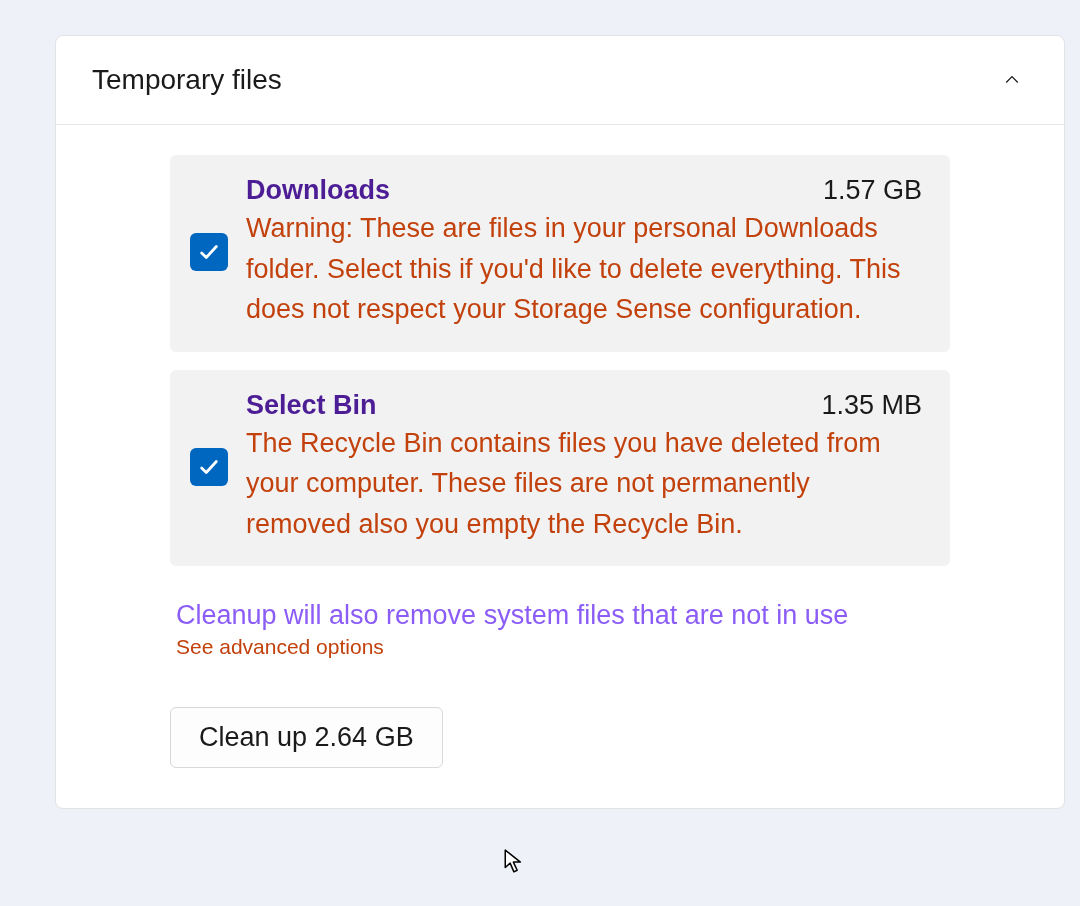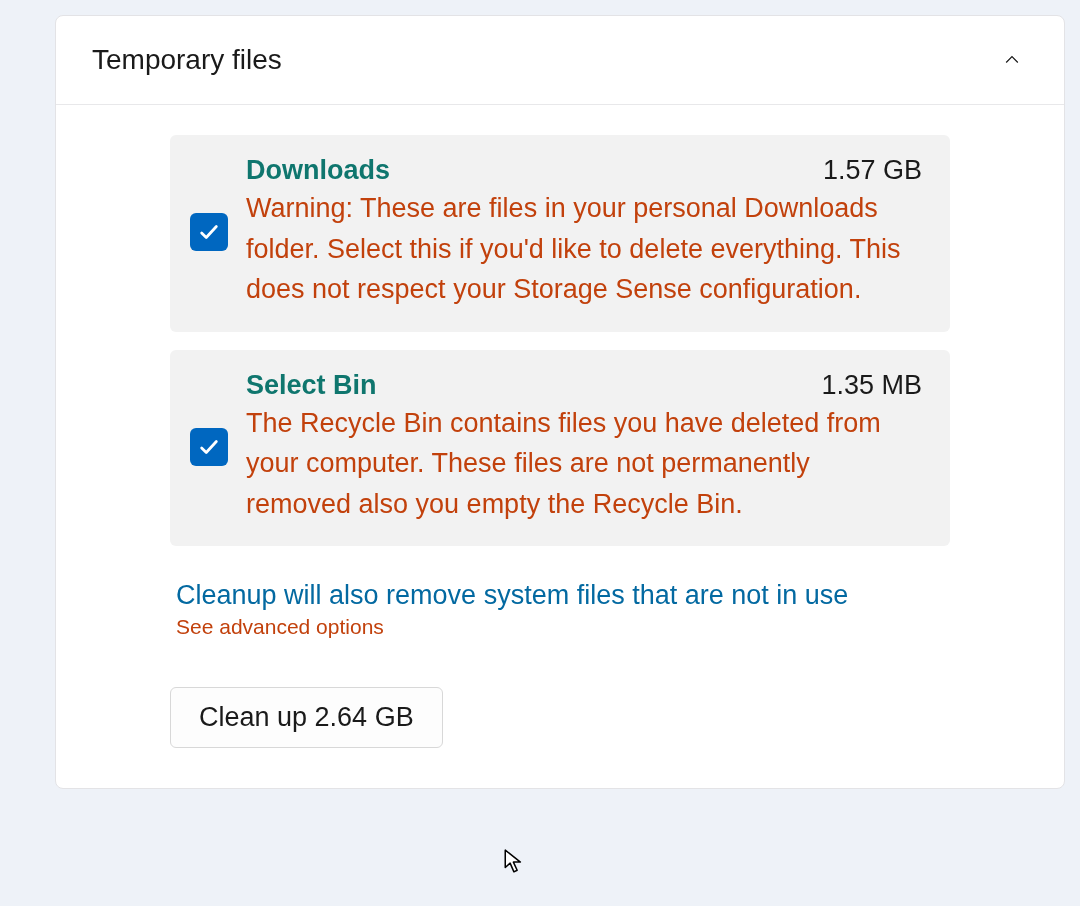--- a/index.html
+++ b/index.html
@@ -13,20 +13,21 @@
       width: 1080px;
       height: 906px;
       overflow: hidden;
       padding: 15px 15px 0 55px;
     }
     .panel {
       background: #ffffff;
       border: 1px solid #e3e3e6;
       border-radius: 8px;
       overflow: hidden;
+      margin-top: 20px;
     }
     .panel-header {
       display: flex;
       justify-content: space-between;
       align-items: center;
       padding: 28px 40px 28px 36px;
       border-bottom: 1px solid #e8e8ea;
       cursor: pointer;
     }
     .panel-title {
@@ -77,37 +78,37 @@
     }
     .item-header-row {
       display: flex;
       justify-content: space-between;
       align-items: baseline;
       margin-bottom: 2px;
     }
     .item-title {
       font-size: 27px;
       font-weight: 600;
-      color: #0f766e;
+      color: #4c1d95;
     }
     .item-size {
       font-size: 27px;
       font-weight: 400;
       color: #1a1a1a;
     }
     .item-description {
       font-size: 27px;
       font-weight: 400;
       color: #c2410c;
       line-height: 1.5;
     }
     .info-text {
       font-size: 27px;
       font-weight: 400;
-      color: #0369a1;
+      color: #8b5cf6;
       margin-top: 34px;
       padding-left: 6px;
     }
     .link {
       font-size: 21px;
       font-weight: 400;
       color: #c2410c;
       cursor: pointer;
       margin-top: 4px;
       padding-left: 6px;

